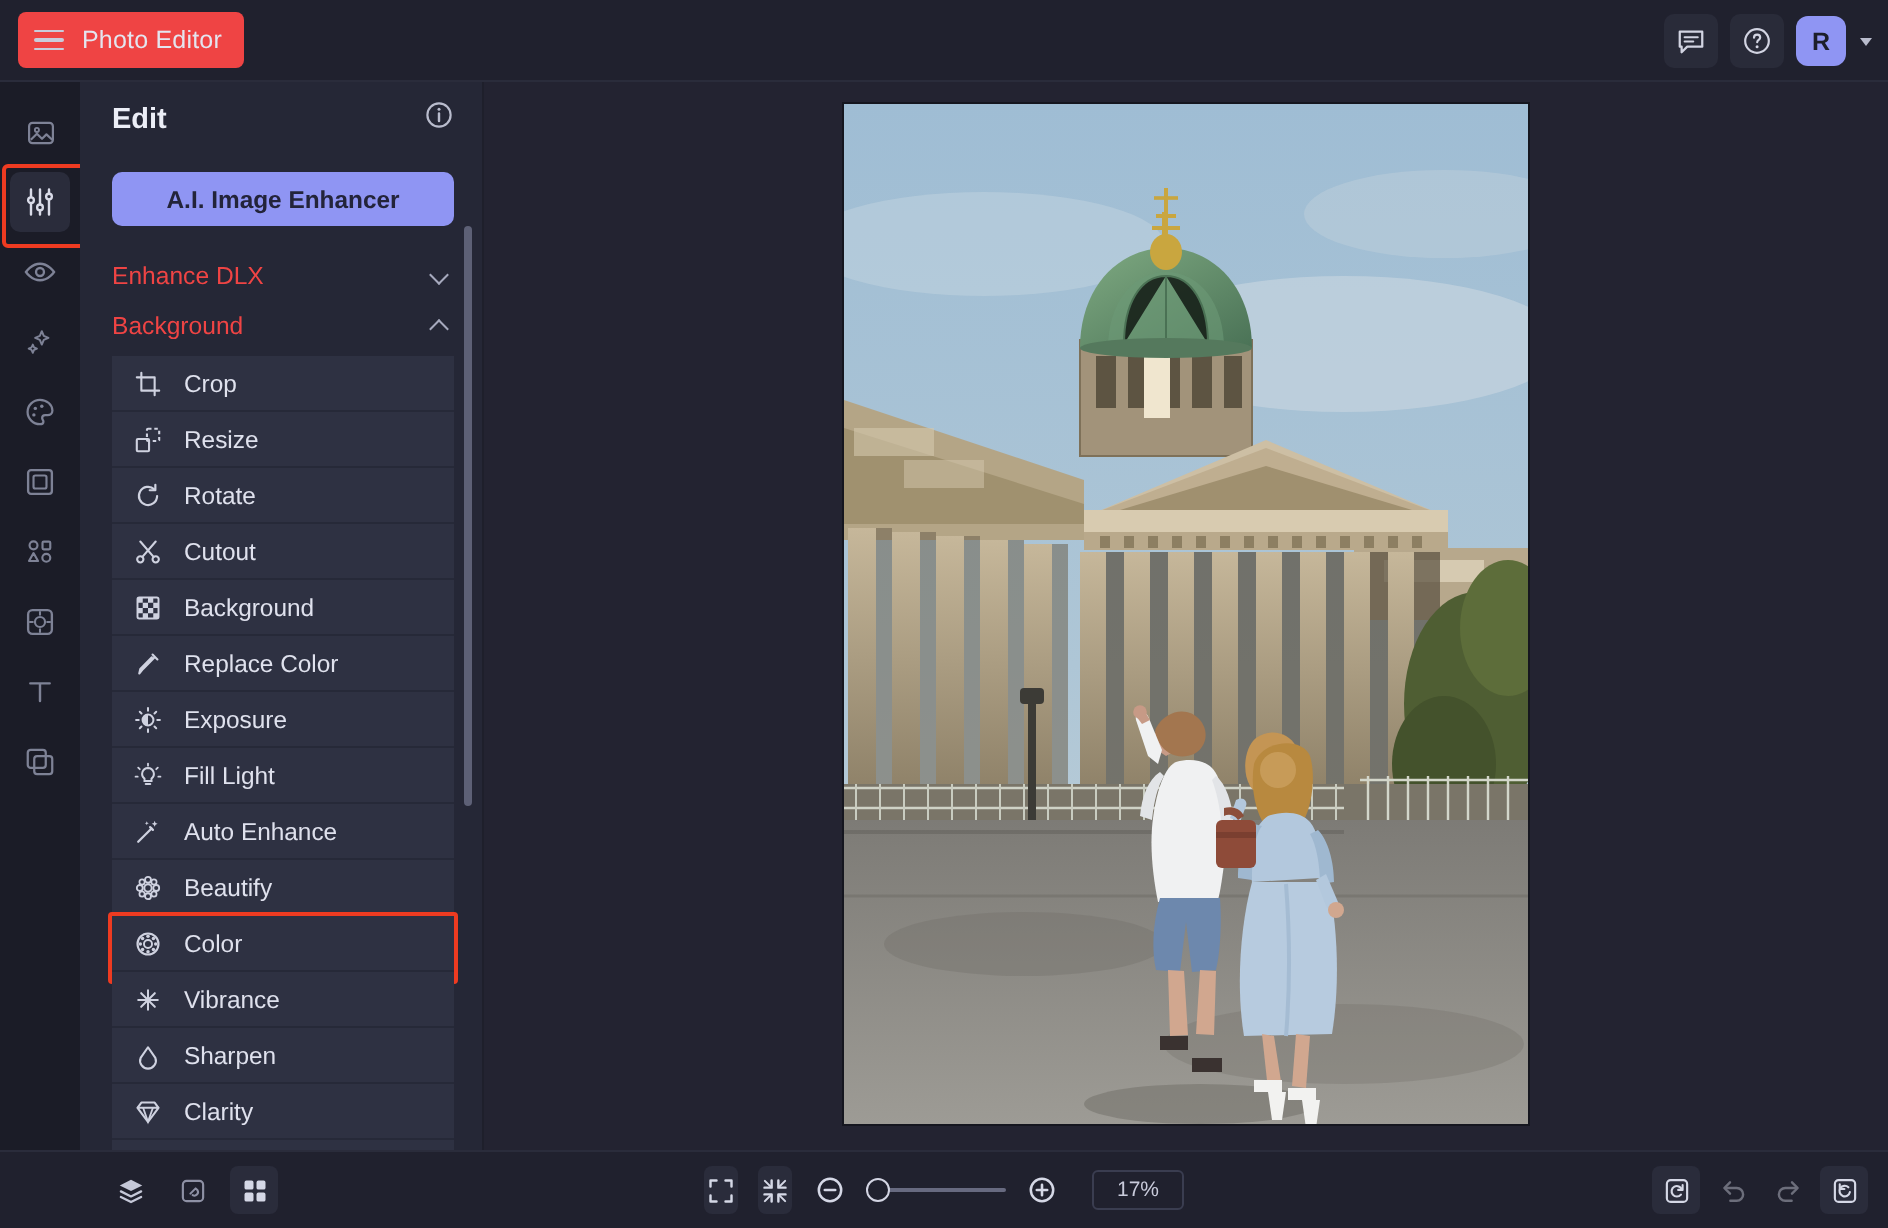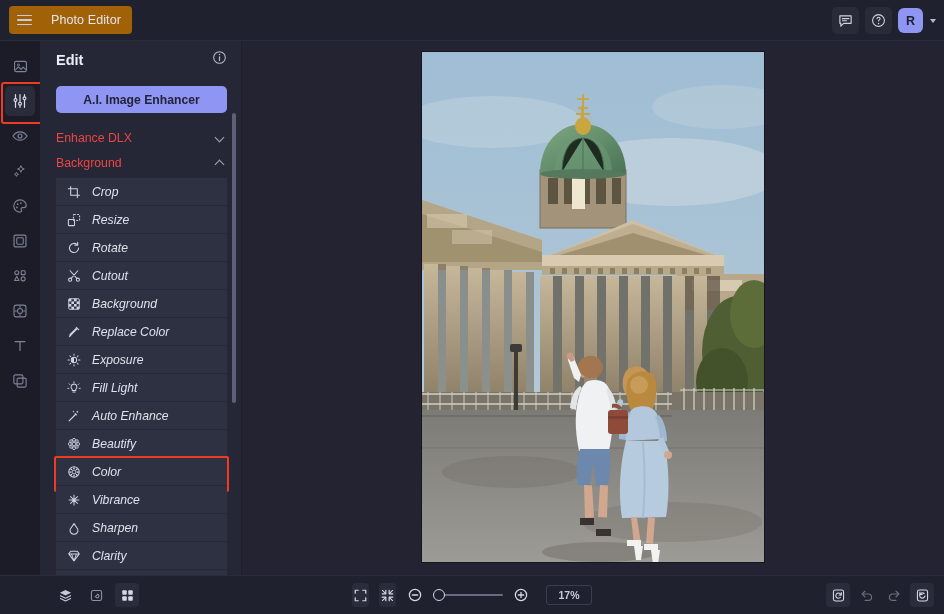--- a/index.html
+++ b/index.html
@@ -18,23 +18,23 @@
 
   
   .topbar {
     height: 41px; min-height: 41px;
     background: #20212e;
     border-bottom: 1px solid #2a2c3b;
     display: flex; align-items: center;
     position: relative;
   }
   .brand {
-    display: flex; align-items: center; gap: 19px;
+    display: flex; align-items: center; gap: 9px;
     margin-left: 9px; padding: 5px 11px 5px 8px;
-    border-radius: 4px; background: #a16207;
+    border-radius: 4px; background: #ef4444;
     height: 28px;
   }
   .brand-title {
     color: #e4e5ef; font-size: 12.5px; letter-spacing: .1px;
   }
   .hamburger { display: flex; flex-direction: column; gap: 3px; width: 15px; }
   .hamburger i { display:block; height: 1.6px; background: #c9cbdb; border-radius: 1px; }
 
   .top-center {
     position: absolute; left: 431px; top: 0; height: 41px;
@@ -127,21 +127,21 @@
     width: 9px; height: 9px; position: relative;
   }
   .chev::before {
     content: ""; position: absolute; left: 0; top: 1px;
     width: 6px; height: 6px;
     border-right: 1.4px solid #a6a9bd; border-bottom: 1.4px solid #a6a9bd;
     transform: rotate(45deg);
   }
   .chev.up::before { transform: rotate(-135deg); top: 3px; }
 
-  .item-list { padding: 3px 14px 0 16px; font-style: italic; }
+  .item-list { padding: 3px 14px 0 16px; }
   .item {
     height: 28px; background: #2e3142;
     display: flex; align-items: center; gap: 11px;
     padding-left: 11px; cursor: pointer;
     border-bottom: 1px solid #262938;
     position: relative;
   }
   .item-label { color: #dfe1ed; font-size: 12.2px; }
   .item.highlight::after {
     content: ""; position: absolute; left: -2px; top: -2px;
@@ -176,21 +176,20 @@
     display: flex; align-items: center; position: relative;
     padding-left: 40px;
   }
   .bb-left {
     display: flex; align-items: center; gap: 7px; margin-left: 13px;
   }
   .bb-center {
     position: absolute; left: 0; right: 0; margin: 0 auto;
     width: 240px; display: flex; align-items: center; gap: 10px;
     justify-content: center;
-    font-weight: bold;
   }
   .bb-right {
     position: absolute; right: 10px; display: flex; align-items: center; gap: 4px;
   }
   .bbtn {
     width: 24px; height: 24px; border-radius: 4px;
     display: flex; align-items: center; justify-content: center; cursor: pointer;
   }
   .bbtn.on { background: #2a2c3b; }
   .zoom-slider {

